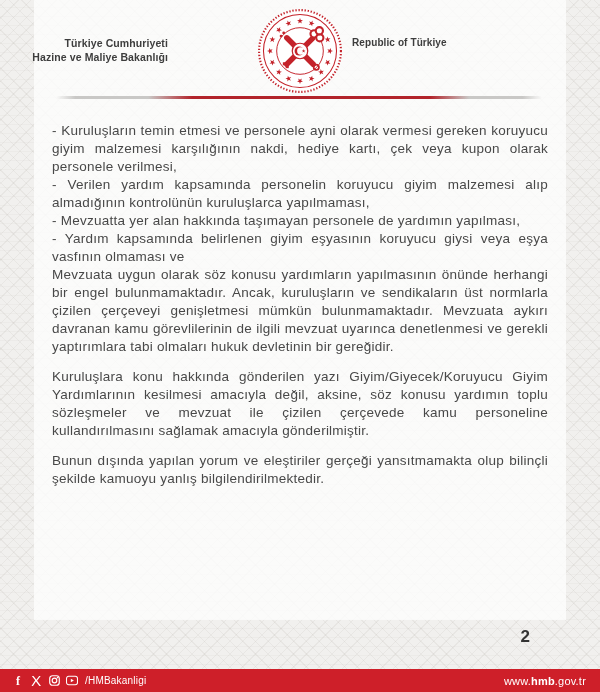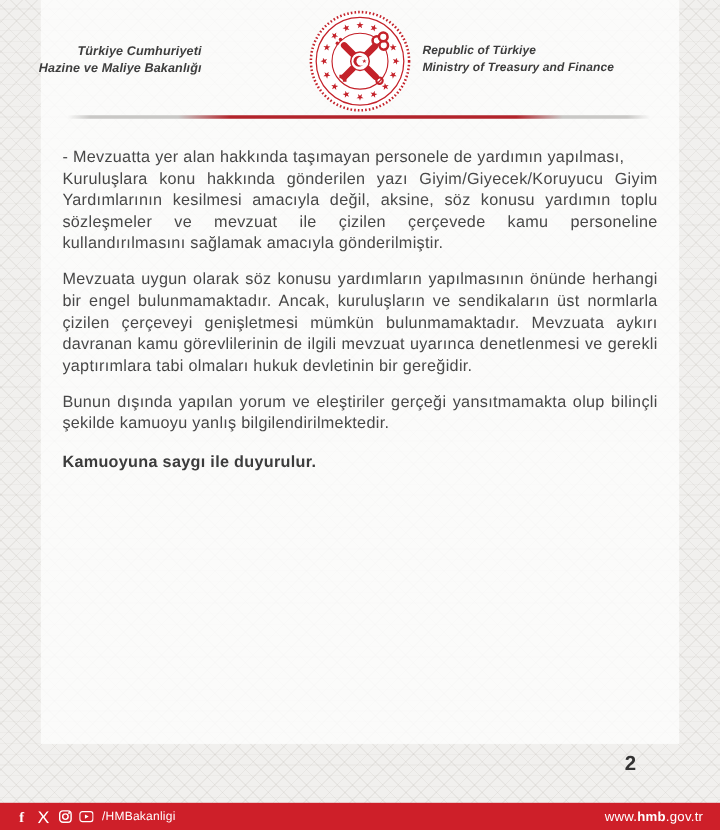--- a/index.html
+++ b/index.html
@@ -21,21 +21,21 @@
       repeating-linear-gradient(45deg, rgba(170,164,156,0.13) 0 1px, transparent 1px 9px),
       repeating-linear-gradient(-45deg, rgba(170,164,156,0.13) 0 1px, transparent 1px 9px),
       repeating-linear-gradient(0deg, rgba(170,164,156,0.07) 0 1px, transparent 1px 9px);
   }
   
   .veil{
     position:absolute;left:34px;right:34px;top:0;bottom:72px;
     background:rgba(253,253,252,0.82);
   }
   header{
-    position:absolute;left:0;top:0;width:520px;height:96px;font-style:italic;
+    position:absolute;left:0;top:0;width:520px;height:96px;
   }
   .h-left{
     position:absolute;right:352px;top:36px;width:220px;
     text-align:right;color:#3d3d3d;
     font-size:10.5px;line-height:14px;font-weight:700;letter-spacing:0.1px;
   }
   .h-right{
     position:absolute;left:352px;top:36px;width:230px;
     text-align:left;color:#3d3d3d;
     font-size:10px;line-height:14px;font-weight:700;letter-spacing:0.1px;
@@ -133,32 +133,33 @@
 
         <circle r="8.8" fill="#fff" stroke="#c4222a" stroke-width="1.4"></circle>
         <circle cx="-1" cy="0" r="5.2" fill="#c4222a"></circle>
         <circle cx="0.9" cy="0" r="4.2" fill="#fff"></circle>
         <use href="#st" transform="translate(4.1,0) scale(0.62)" fill="#c4222a"></use>
       </svg>
     </div>
 
     <div class="h-right">
       <div>Republic of Türkiye</div>
-      <div>Ministry of Treasury and Finance</div>
     </div>
   </header>
 
   <div class="divider"></div>
 
   <main>
+    <p class="tight">- Kuruluşların temin etmesi ve personele ayni olarak vermesi gereken koruyucu giyim malzemesi karşılığının nakdi, hediye kartı, çek veya kupon olarak personele verilmesi,</p>
+    <p class="tight">- Verilen yardım kapsamında personelin koruyucu giyim malzemesi alıp almadığının kontrolünün kuruluşlarca yapılmaması,</p>
     <p class="tight">- Mevzuatta yer alan hakkında taşımayan personele de yardımın yapılması,</p>
+    <p class="tight">- Yardım kapsamında belirlenen giyim eşyasının koruyucu giysi veya eşya vasfının olmaması ve</p>
+    <p>Mevzuata uygun olarak söz konusu yardımların yapılmasının önünde herhangi bir engel bulunmamaktadır. Ancak, kuruluşların ve sendikaların üst normlarla çizilen çerçeveyi genişletmesi mümkün bulunmamaktadır. Mevzuata aykırı davranan kamu görevlilerinin de ilgili mevzuat uyarınca denetlenmesi ve gerekli yaptırımlara tabi olmaları hukuk devletinin bir gereğidir.</p>
     <p>Kuruluşlara konu hakkında gönderilen yazı Giyim/Giyecek/Koruyucu Giyim Yardımlarının kesilmesi amacıyla değil, aksine, söz konusu yardımın toplu sözleşmeler ve mevzuat ile çizilen çerçevede kamu personeline kullandırılmasını sağlamak amacıyla gönderilmiştir.</p>
-    <p>Mevzuata uygun olarak söz konusu yardımların yapılmasının önünde herhangi bir engel bulunmamaktadır. Ancak, kuruluşların ve sendikaların üst normlarla çizilen çerçeveyi genişletmesi mümkün bulunmamaktadır. Mevzuata aykırı davranan kamu görevlilerinin de ilgili mevzuat uyarınca denetlenmesi ve gerekli yaptırımlara tabi olmaları hukuk devletinin bir gereğidir.</p>
     <p>Bunun dışında yapılan yorum ve eleştiriler gerçeği yansıtmamakta olup bilinçli şekilde kamuoyu yanlış bilgilendirilmektedir.</p>
-    <p class="closing">Kamuoyuna saygı ile duyurulur.</p>
   </main>
 
   <div class="page-number">2</div>
 
   <footer>
     <div class="social">
       <span class="icn fb-glyph">f</span>
       <span class="icn">
         <svg width="10" height="10" viewBox="0 0 12 12">
           <path d="M1 0 L5 5.2 L0.6 12 H2.4 L5.9 6.6 L10 12 H12 L7.3 5.8 L11.6 0 H9.8 L6.4 4.6 L3 0 Z" fill="#fff"></path>

